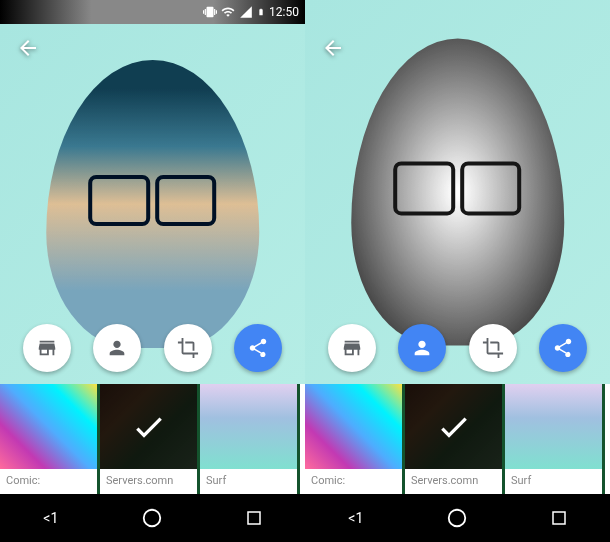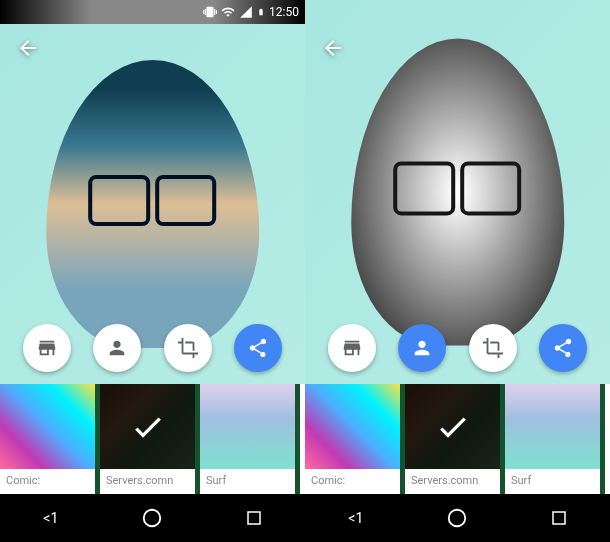--- a/index.html
+++ b/index.html
@@ -17,21 +17,21 @@
 .glasses { position: absolute; top: 40%; left: 50%; transform: translateX(-50%); width: 60%; height: 15%; }
 .glasses::before, .glasses::after { content: ''; position: absolute; width: 42%; height: 100%; border: 4px solid #1a2a3a; border-radius: 8px; }
 .glasses::before { left: 0; }
 .glasses::after { right: 0; }
 .action-row { position: absolute; bottom: 12px; left: 0; right: 0; display: flex; justify-content: space-around; padding: 0 12px; }
 .action-btn { width: 48px; height: 48px; border-radius: 50%; background: #fff; display: flex; align-items: center; justify-content: center; box-shadow: 0 2px 4px rgba(0,0,0,0.3); cursor: pointer; }
 .action-btn.blue { background: #4285f4; }
 .action-btn svg { fill: #5f6368; }
 .action-btn.blue svg { fill: #fff; }
 .filter-strip { height: 110px; background: #fff; display: flex; overflow: hidden; }
-.filter-item { width: 100px; flex-shrink: 0; display: flex; flex-direction: column; border-right: 5px solid #14532d; }
+.filter-item { width: 100px; flex-shrink: 0; display: flex; flex-direction: column; border-right: 3px solid #14532d; }
 .filter-thumb { height: 85px; background: #888; position: relative; }
 .filter-thumb.comic { background: linear-gradient(45deg, #ff6b9d 0%, #c239b3 25%, #4facfe 50%, #00f2fe 75%, #fee140 100%); }
 .filter-thumb.servers { background: linear-gradient(135deg, #2a1810 0%, #3a2818 30%, #1a2a1a 60%, #2a3a2a 100%); }
 .filter-thumb.surf { background: linear-gradient(180deg, #e0d0f0 0%, #a0c0e0 40%, #80e0d0 100%); }
 .filter-thumb.selected::after { content: ''; position: absolute; inset: 0; background: rgba(0,0,0,0.4); }
 .check { position: absolute; top: 50%; left: 50%; transform: translate(-50%, -50%); z-index: 2; }
 .filter-label { height: 25px; font-size: 11px; color: #888; padding: 5px 6px; white-space: nowrap; overflow: hidden; }
 .nav-bar { height: 48px; background: #000; display: flex; align-items: center; justify-content: space-around; }
 .nav-btn { width: 40px; height: 40px; display: flex; align-items: center; justify-content: center; cursor: pointer; }
 .nav-btn svg { fill: none; stroke: #fff; stroke-width: 2; }

